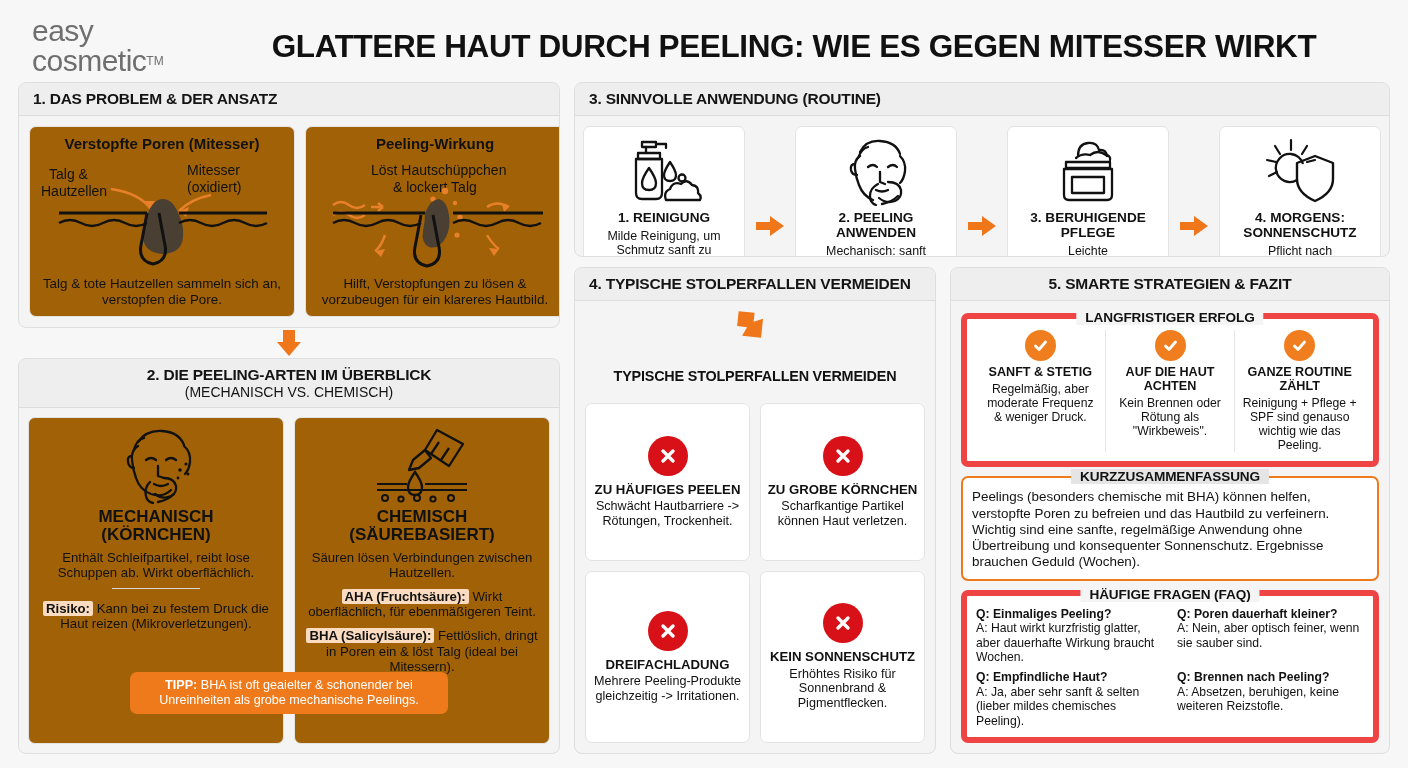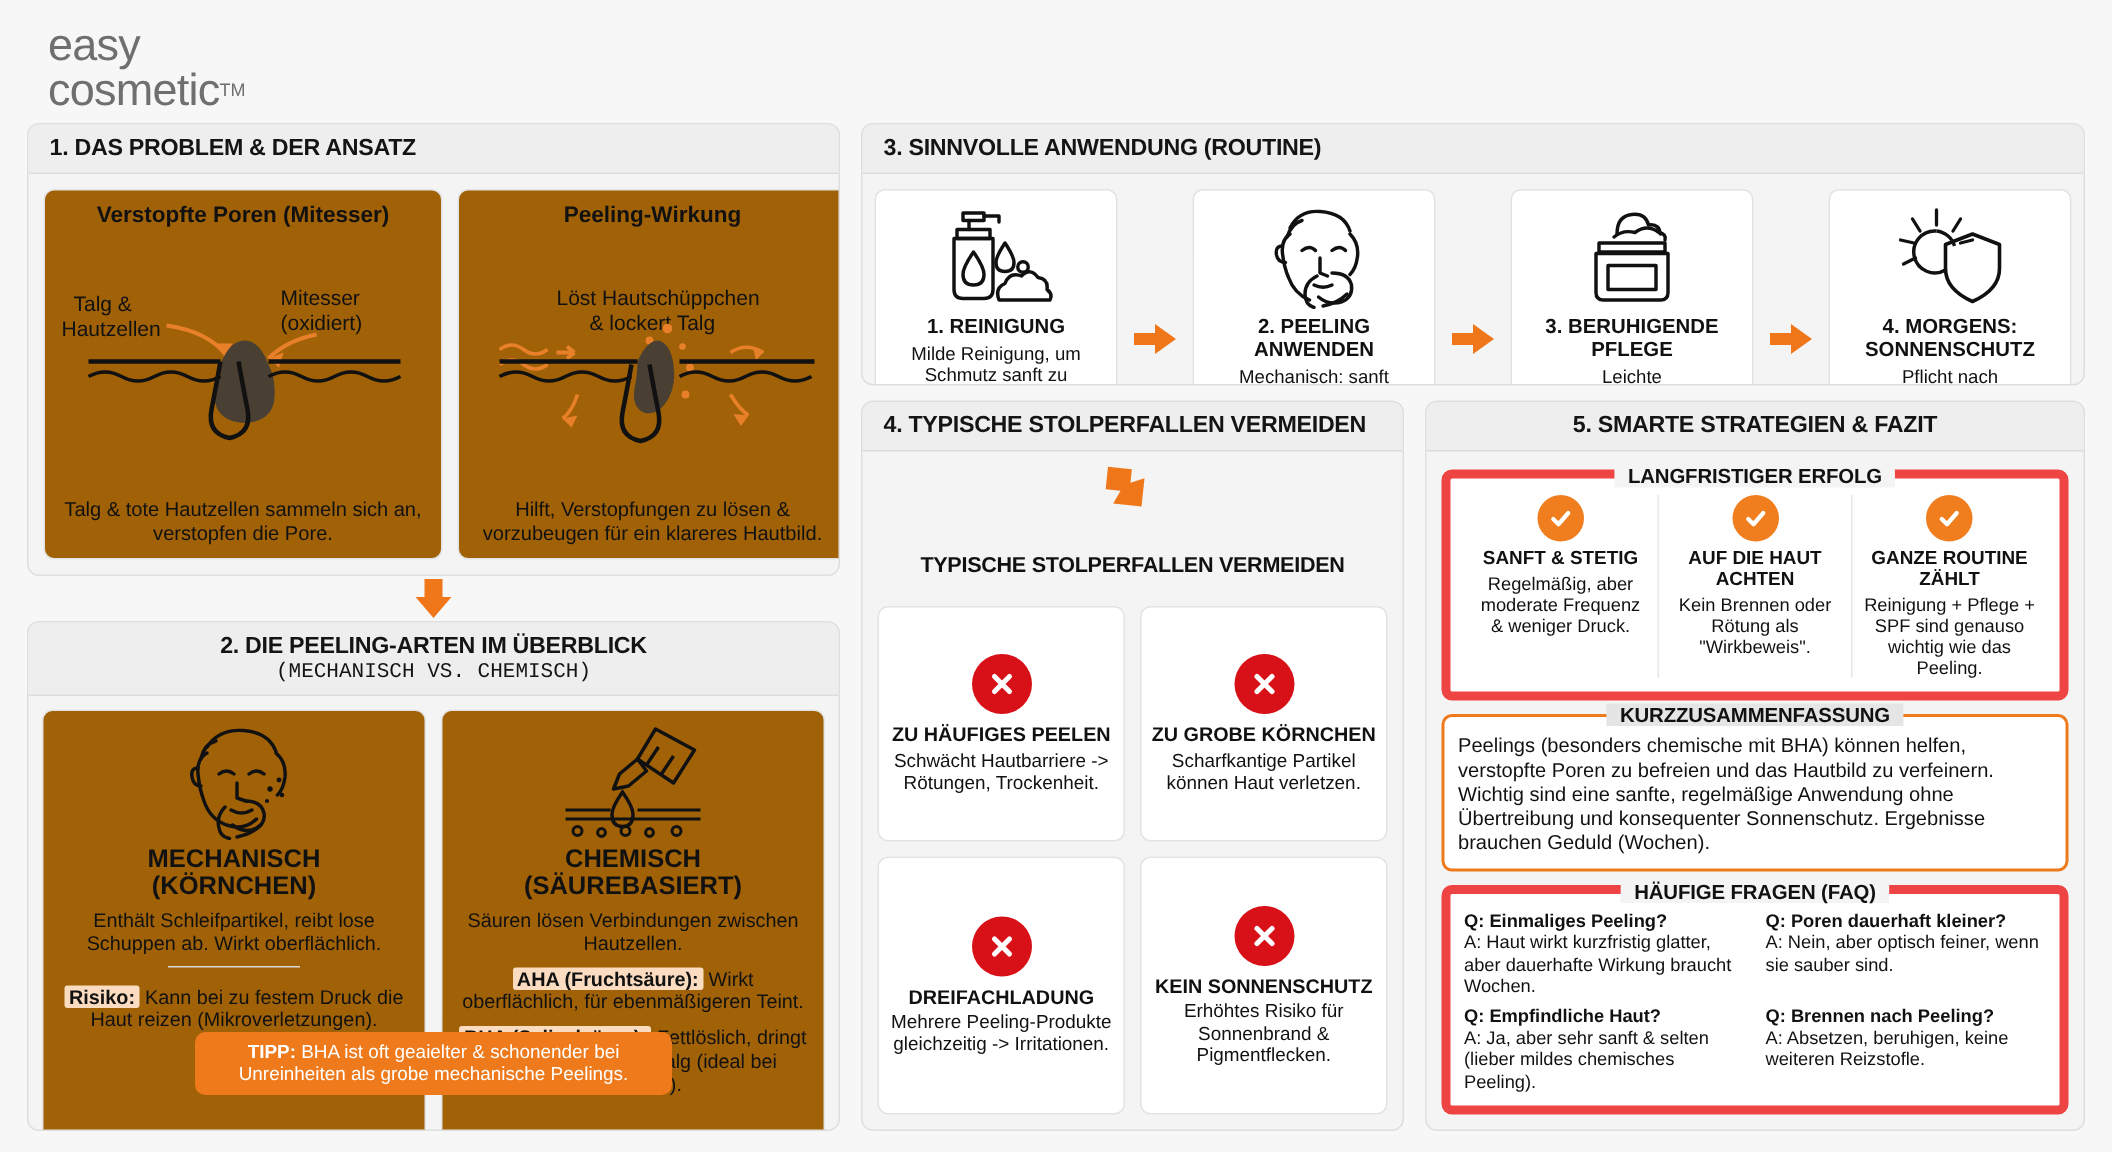--- a/index.html
+++ b/index.html
@@ -33,33 +33,33 @@
   .panel {
     background: #f4f4f4; border: 1px solid #dedede; border-radius: 8px;
     display: flex; flex-direction: column; overflow: hidden;
   }
   .panel-head {
     background: #eeeeee; border-bottom: 1px solid #dcdcdc;
     padding: 7px 14px; font-size: 15.5px; font-weight: 800; letter-spacing: -0.2px;
     color: #141414;
   }
   .panel-head.center { text-align: center; }
-  .panel-head .sub { display: block; font-size: 14px; font-weight: 400; letter-spacing: 0; font-family: Liberation Mono, monospace; }
+  .panel-head .sub { display: block; font-size: 14px; font-weight: 400; letter-spacing: 0; }
   .panel-body { flex: 1; padding: 10px; display: flex; gap: 10px; }
 
   
   .card {
     background: #a16207; border: 1px solid #e3e3e3; border-radius: 7px;
     padding: 8px 9px; display: flex; flex-direction: column; align-items: center;
     text-align: center;
   }
   .card-title { font-size: 15px; font-weight: 700; margin-bottom: 3px; }
 
   
-  .sec1 { height: 302px; }
+  .sec1 { height: 246px; }
   .sec1 .panel-body > .card { flex: 1; justify-content: space-between; }
   .pore-svg { display: block; }
   .sec1 .caption { font-size: 13.4px; line-height: 1.2; }
 
   
   .v-arrow { height: 30px; display: flex; align-items: center; justify-content: center; }
 
   
   .sec2 { flex: 1; }
   .sec2 .panel-body { flex-direction: column; gap: 0; padding: 9px; }
@@ -138,20 +138,21 @@
 </head>
 <body>
 
 <div class="page">
 
   <div class="header">
     <div class="logo">
       <div class="logo-l1">easy</div>
       <div><span class="logo-l2">cosmetic</span><span class="logo-tm">TM</span></div>
     </div>
+    <div class="main-title">GLATTERE HAUT DURCH PEELING: WIE ES GEGEN MITESSER WIRKT</div>
   </div>
 
   <div class="grid">
 
     <div class="col-left">
 
       <div class="panel sec1">
         <div class="panel-head">1. DAS PROBLEM &amp; DER ANSATZ</div>
         <div class="panel-body">
 

